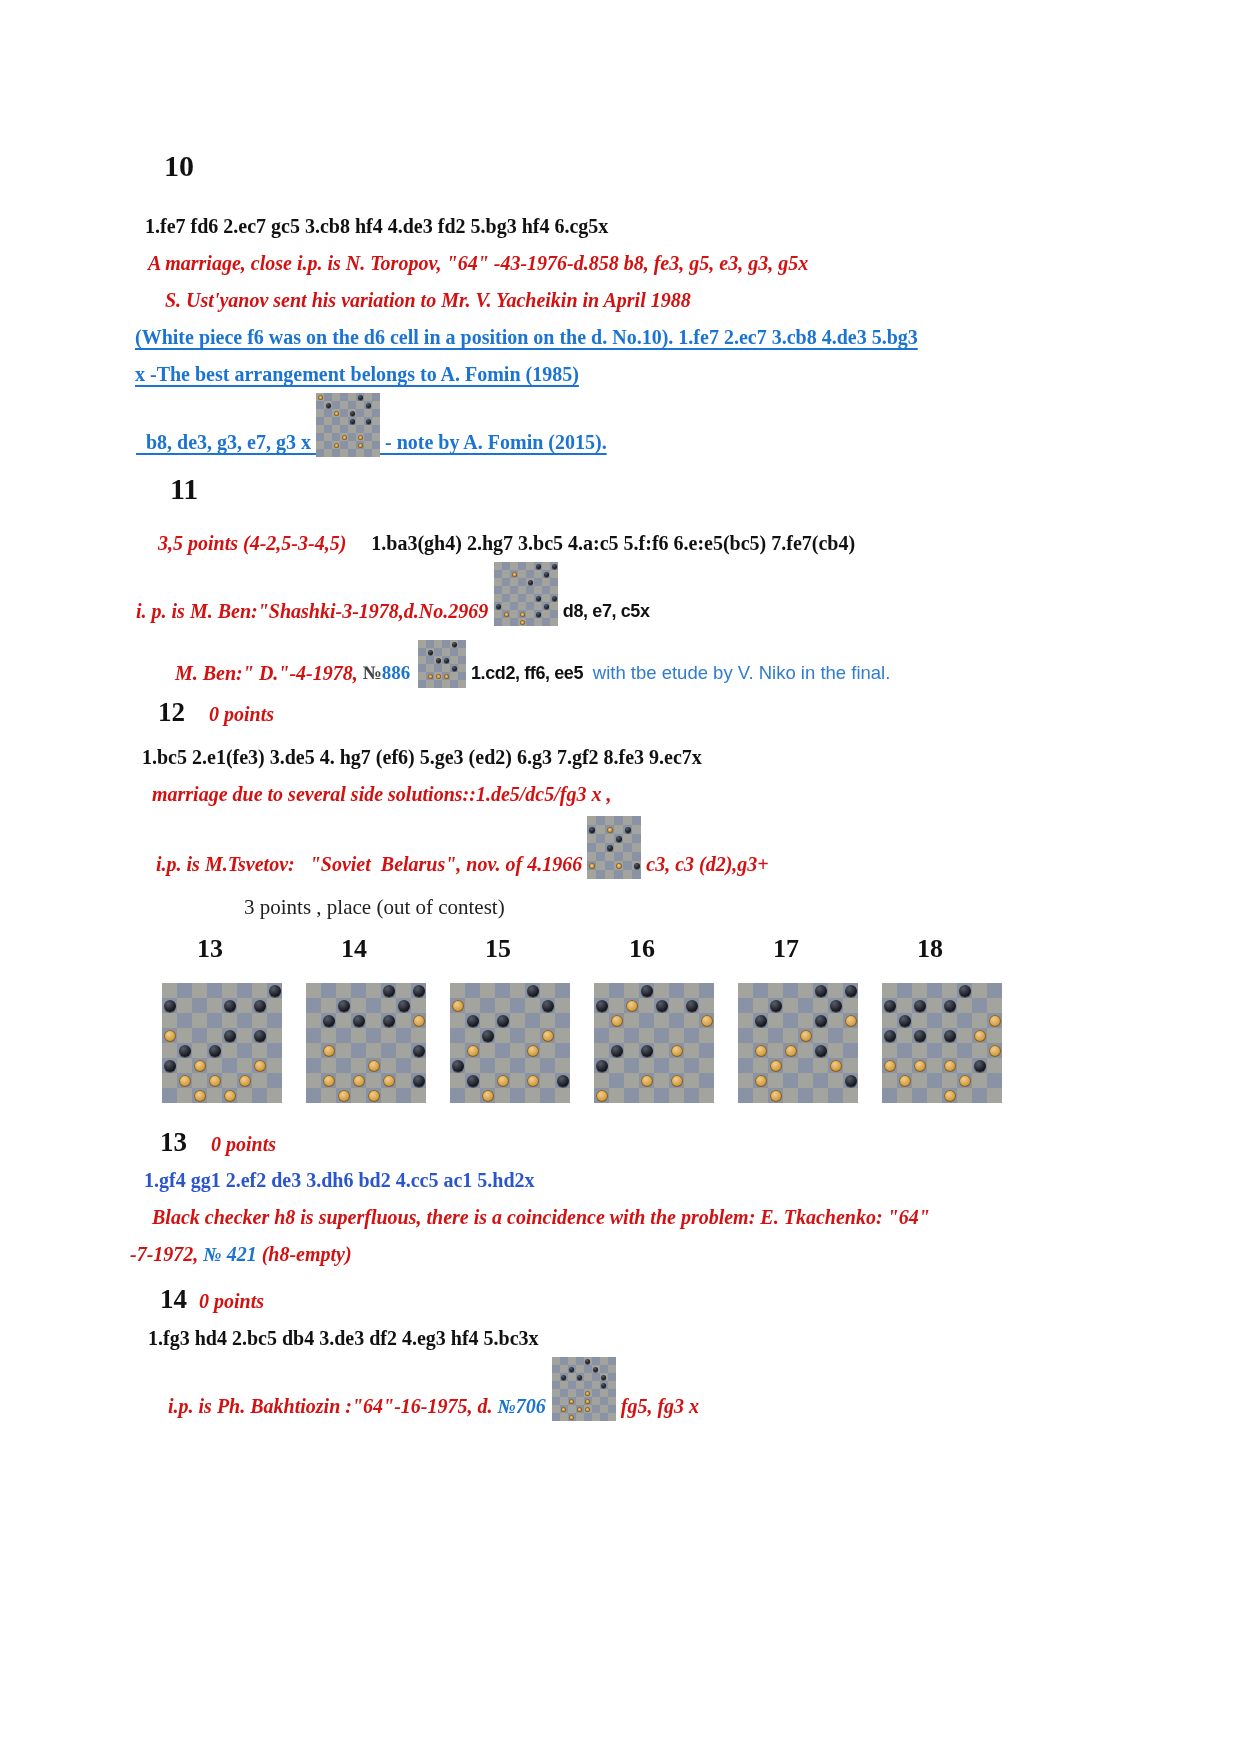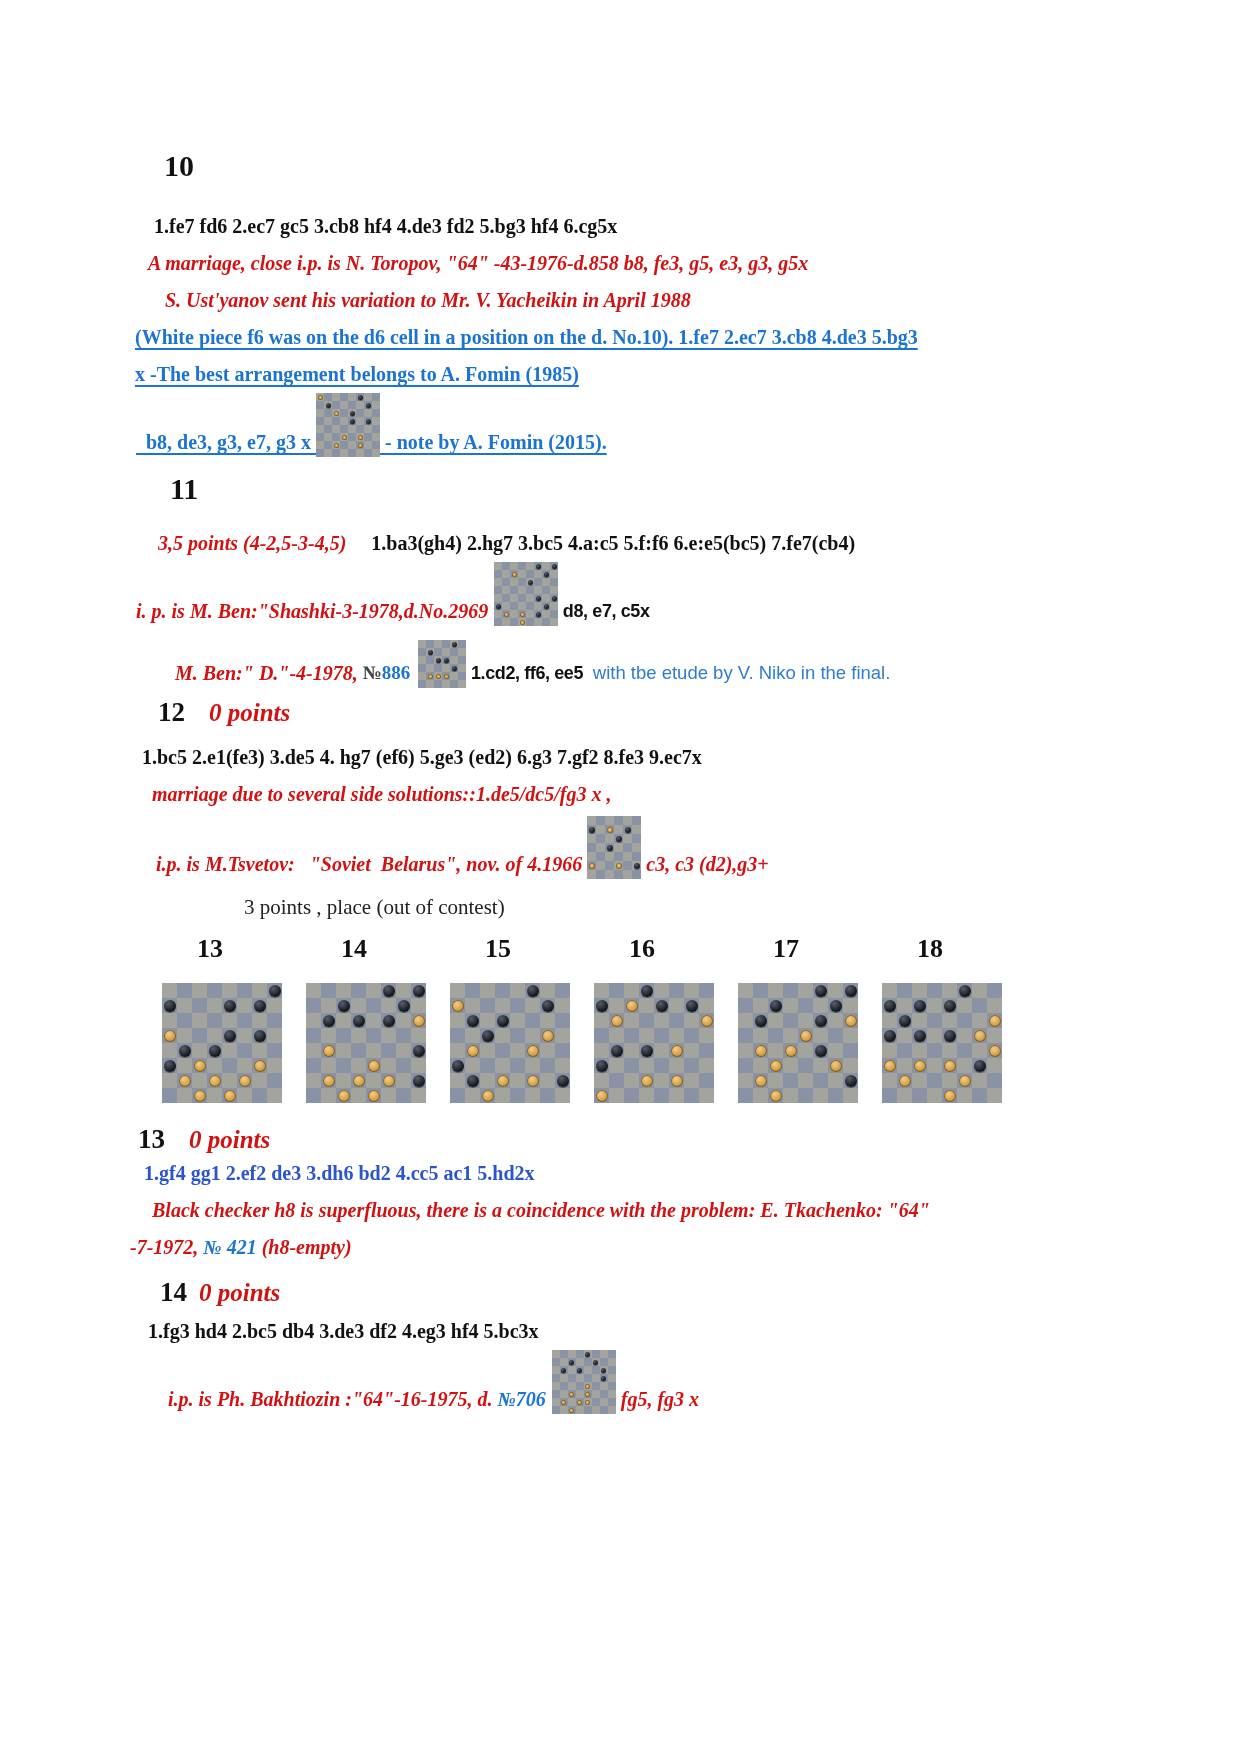--- a/index.html
+++ b/index.html
@@ -9,21 +9,21 @@
     background:#ffffff;
     box-sizing:border-box;
     padding:150px 120px 0 130px;
     font-family:"Liberation Serif", serif;
     overflow:hidden;
   }
   p{margin:0;line-height:37px;font-size:20px;font-weight:bold;color:#111;}
   .h-big{font-size:30px;font-weight:bold;line-height:32px;color:#111;}
   .h-mid{font-size:27px;font-weight:bold;color:#111;}
   .red{color:var(--red);font-style:italic;font-weight:bold;}
-  .pts{font-size:25px;margin-left:24px;}
+  .pts{font-size:20px;margin-left:24px;}
   .link{color:var(--blue-link);font-weight:bold;text-decoration:underline;text-decoration-thickness:2px;text-underline-offset:4px;}
   .bluemoves{color:var(--blue-moves);font-weight:bold;}
   .bluenum{color:var(--blue-link);font-weight:bold;}
   .narrow{font-family:"Liberation Sans",sans-serif;font-size:18px;font-weight:bold;letter-spacing:-0.4px;color:#111;}
   .note{font-family:"Liberation Sans",sans-serif;font-size:18.5px;font-weight:normal;color:var(--blue-note);}
   .numsign{color:#444;font-weight:bold;}
   .flexline{display:flex;align-items:flex-end;}
   .flexline > span{white-space:pre;padding-bottom:2px;line-height:26px;}
   .board{flex:none;}
   .cell{display:flex;align-items:center;justify-content:center;}
@@ -37,21 +37,21 @@
   .gallery-boards{display:flex;gap:24px;margin-left:32px;margin-top:18px;}
   .center-title{text-align:center;font-size:29px;font-weight:bold;line-height:36px;margin-top:48px;color:#111;}
   .subtitle{font-size:21px;font-weight:normal;line-height:28px;margin-top:14px;margin-left:114px;color:#222;}
 </style>
 </head>
 <body>
 
 <div class="page">
 
   <div class="h-big" style="margin-left:34px;">10</div>
-  <p style="margin-left:24px;margin-top:26px;">1.fe7 fd6 2.ec7 gc5 3.cb8 hf4 4.de3 fd2 5.bg3 hf4 6.cg5x</p>
+  <p style="margin-left:15px;margin-top:26px;">1.fe7 fd6 2.ec7 gc5 3.cb8 hf4 4.de3 fd2 5.bg3 hf4 6.cg5x</p>
   <p class="red" style="margin-left:18px;">A marriage, close i.p. is  N. Toropov, "64" -43-1976-d.858 b8, fe3, g5, e3, g3, g5x</p>
   <p class="red" style="margin-left:35px;">S. Ust'yanov sent his variation to  Mr. V. Yacheikin in April 1988</p>
   <p class="link" style="margin-left:5px;">(White piece f6 was on the d6 cell in a position on the d. No.10).   1.fe7 2.ec7 3.cb8 4.de3 5.bg3</p>
   <p class="link" style="margin-left:5px;">x -The best arrangement belongs to A. Fomin (1985)</p>
   <div class="flexline" style="margin-left:6px;height:64px;">
     <span class="link" style="font-size:20px;">  b8, de3, g3, e7, g3 x </span>
     <div class="board" style="display: grid; grid-template-columns: repeat(8, 8px); grid-auto-rows: 8px;">
         <div class="cell lt">
           <div class="piece pw" style="height: 5px; width: 5px;"></div>
         </div>
@@ -969,21 +969,21 @@
         <div class="cell lt"></div>
         <div class="cell dk">
           <div class="piece pw" style="height: 12px; width: 12px;"></div>
         </div>
         <div class="cell lt"></div>
         <div class="cell dk"></div>
         <div class="cell lt"></div>
       </div>
   </div>
 
-  <p style="margin-left:8px;margin-top:22px;line-height:28px;"><span class="h-mid">13</span><span class="red pts">0 points</span></p>
+  <p style="margin-left:30px;margin-top:22px;line-height:35px;"><span class="h-mid">13</span><span class="red pts">0 points</span></p>
   <p class="bluemoves" style="margin-left:14px;">1.gf4 gg1 2.ef2 de3 3.dh6 bd2 4.cc5 ac1 5.hd2x</p>
   <p class="red" style="margin-left:22px;">Black checker h8 is  superfluous, there is a coincidence with the problem: E. Tkachenko: "64"</p>
   <p><span class="red">-7-1972, </span><span class="bluenum" style="font-style:italic;">№ 421 </span><span class="red">(h8-empty)</span></p>
 
   <p style="margin-left:30px;margin-top:8px;line-height:37px;"><span class="h-mid">14</span><span class="red pts" style="margin-left:12px;">0 points</span></p>
   <p style="margin-left:18px;">1.fg3 hd4 2.bc5 db4 3.de3 df2 4.eg3 hf4 5.bc3x</p>
   <div class="flexline" style="margin-left:38px;height:64px;">
     <span class="red" style="font-size:20px;">i.p. is Ph. Bakhtiozin :"64"-16-1975, d. </span>
     <span class="bluenum" style="font-style:italic;font-size:20px;">№706</span>
     <div class="board" style="margin-left: 6px; display: grid; grid-template-columns: repeat(8, 8px); grid-auto-rows: 8px;">

